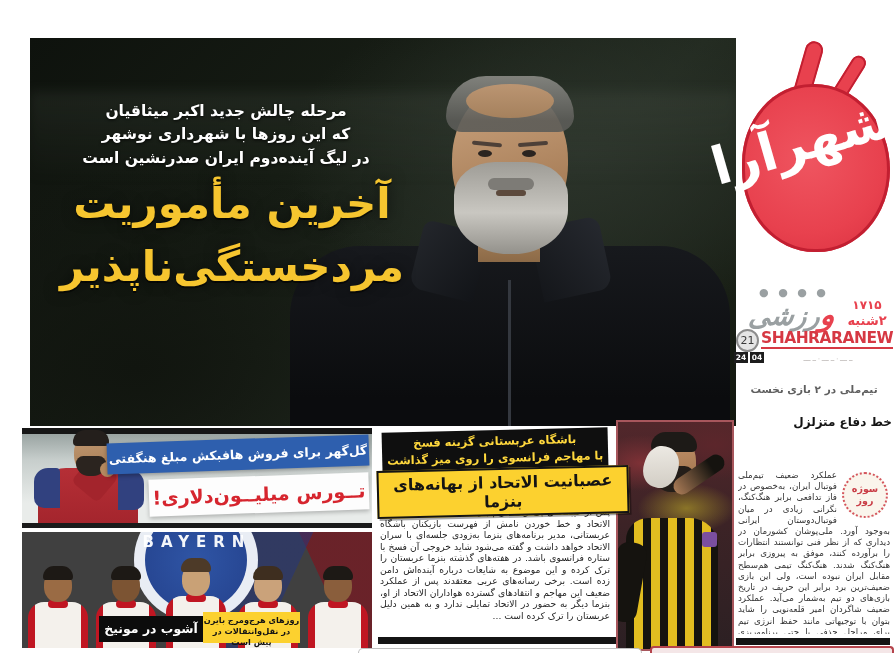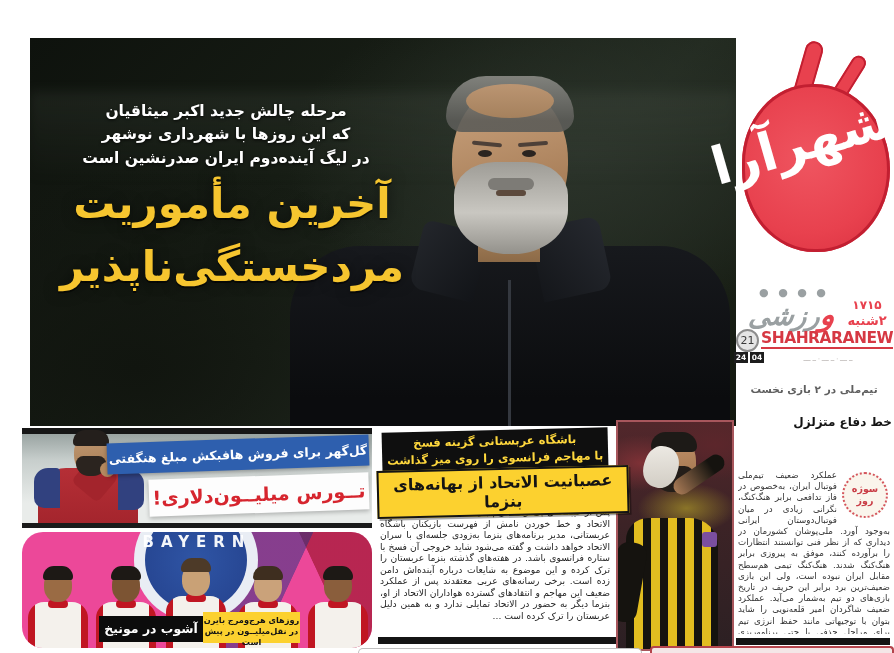--- a/index.html
+++ b/index.html
@@ -125,21 +125,21 @@
   .tr-hair{position:absolute;left:51px;top:2px;width:36px;height:16px;border-radius:18px 18px 6px 6px;background:#241f1c;}
   .tr-beard{position:absolute;left:54px;top:28px;width:30px;height:20px;border-radius:8px 8px 14px 14px;background:#2b241f;}
   .tr-fold{position:absolute;left:56px;top:34px;width:34px;height:34px;background:#a3242c;transform:rotate(40deg);border-radius:6px;}
   .tr-fist{position:absolute;left:78px;top:34px;width:15px;height:15px;border-radius:50%;background:#b58a60;}
   #tr-blue{position:absolute;right:3px;top:11px;width:262px;height:31px;background:#2e5fae;transform:rotate(-2deg);
     color:#ffffff;font-weight:bold;font-size:12.5px;text-align:center;line-height:31px;box-shadow:0 2px 4px rgba(0,0,0,.3);}
   #tr-white{position:absolute;right:3px;top:48px;width:220px;height:37px;background:#fdfdfd;transform:rotate(-2deg);
     color:#d6252e;font-weight:900;font-size:19px;text-align:center;line-height:37px;box-shadow:0 2px 4px rgba(0,0,0,.25);}
 
   
-  #bayern{position:absolute;left:22px;top:532px;width:350px;height:116px;overflow:hidden;background:#ec4899;border-radius:21px;}
+  #bayern{position:absolute;left:22px;top:532px;width:350px;height:116px;overflow:hidden;background:#404040;}
   #bayern::before{content:"";position:absolute;inset:0;
     background:linear-gradient(115deg,rgba(34,52,130,0) 55%,rgba(34,52,130,.5) 55.2%,rgba(34,52,130,.5) 72%,rgba(180,15,30,0) 72.2%),
                linear-gradient(245deg,rgba(140,10,22,.55) 0 18%,rgba(140,10,22,0) 18.2%);}
   .by-ring{position:absolute;left:112px;top:-34px;width:124px;height:124px;border-radius:50%;
     border:11px solid rgba(255,255,255,.9);background:radial-gradient(circle,#2f55a5 0%,#24418c 100%);}
   .by-word{position:absolute;left:0;top:1px;width:100%;text-align:center;color:rgba(255,255,255,.95);
     font-weight:900;font-size:15px;letter-spacing:7px;}
   .bplayer{position:absolute;bottom:0;width:64px;height:82px;}
   .bp-jersey{position:absolute;bottom:0;left:2px;width:60px;height:46px;border-radius:16px 16px 0 0;
     background:linear-gradient(90deg,#c01622 0 7px,#f4f1ec 7px calc(100% - 7px),#c01622 calc(100% - 7px));}
@@ -288,20 +288,20 @@
     </div>
     <div class="bplayer" style="left:284px;" data-name="player-figure">
       <div class="bp-jersey" data-name="player-jersey"></div>
       <div class="bp-collar" data-name="player-collar"></div>
       <div class="bp-head" style="background:#8a5e3c;" data-name="player-head"></div>
       <div class="bp-hair" data-name="player-hair"></div>
     </div>
     <div id="by-black" class="rtl" data-name="bayern-headline">آشوب در مونیخ</div>
     <div id="by-yellow" class="rtl" data-name="bayern-kicker">
       <div data-name="bayern-kicker-line">روزهای هرج‌ومرج بایرن</div>
-      <div data-name="bayern-kicker-line">در نقل‌میلیــون در پیش است</div>
+      <div data-name="bayern-kicker-line">در نقل‌وانتقالات در پیش است</div>
     </div>
   </div>
 
   <div id="cut-gray" data-name="cutoff-box-gray"></div>
   <div id="cut-red" data-name="cutoff-box-red"></div>
 
 </div>
 
 </body></html>

